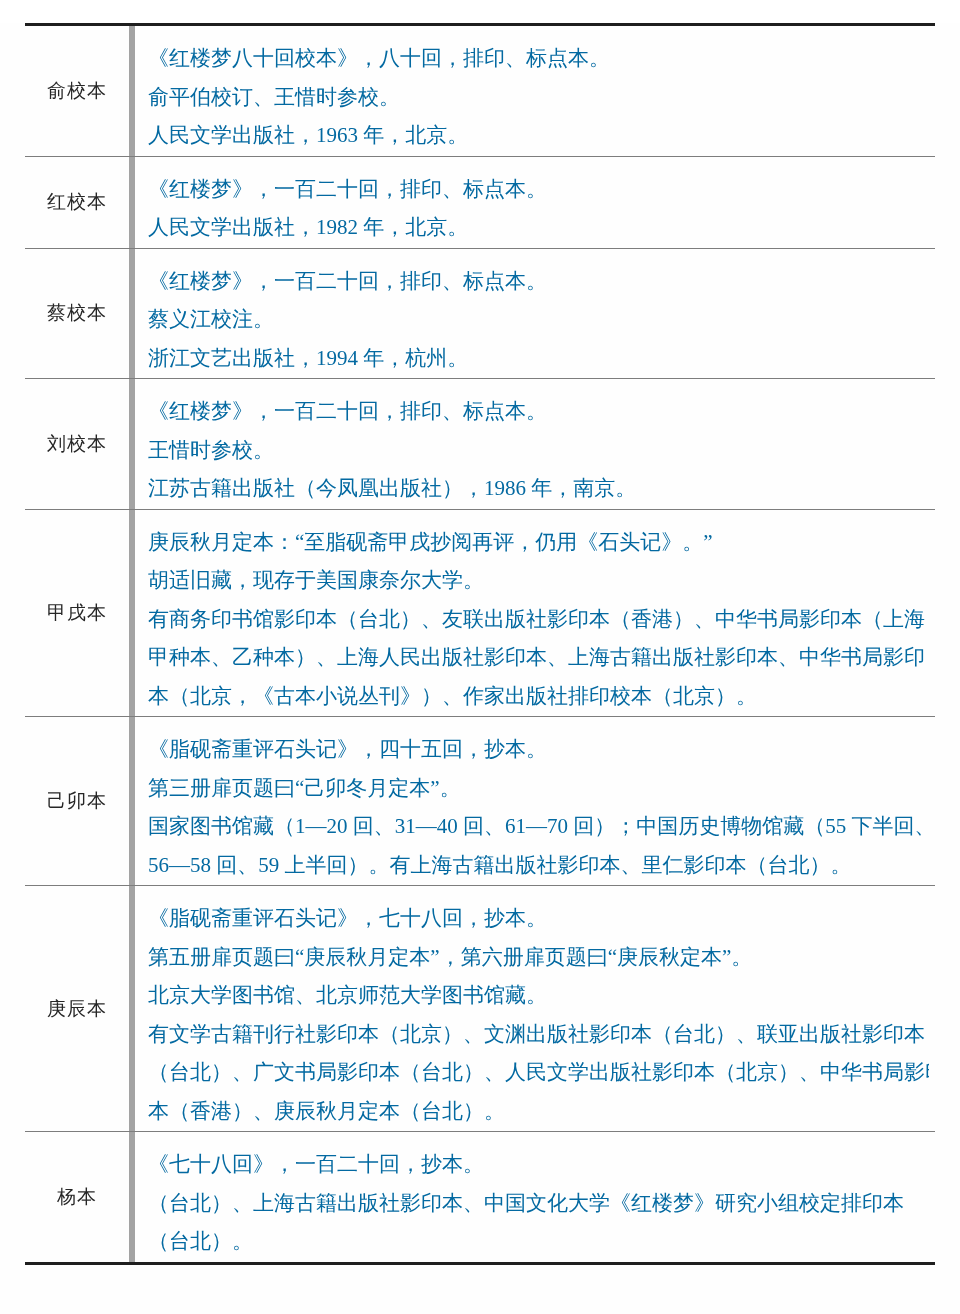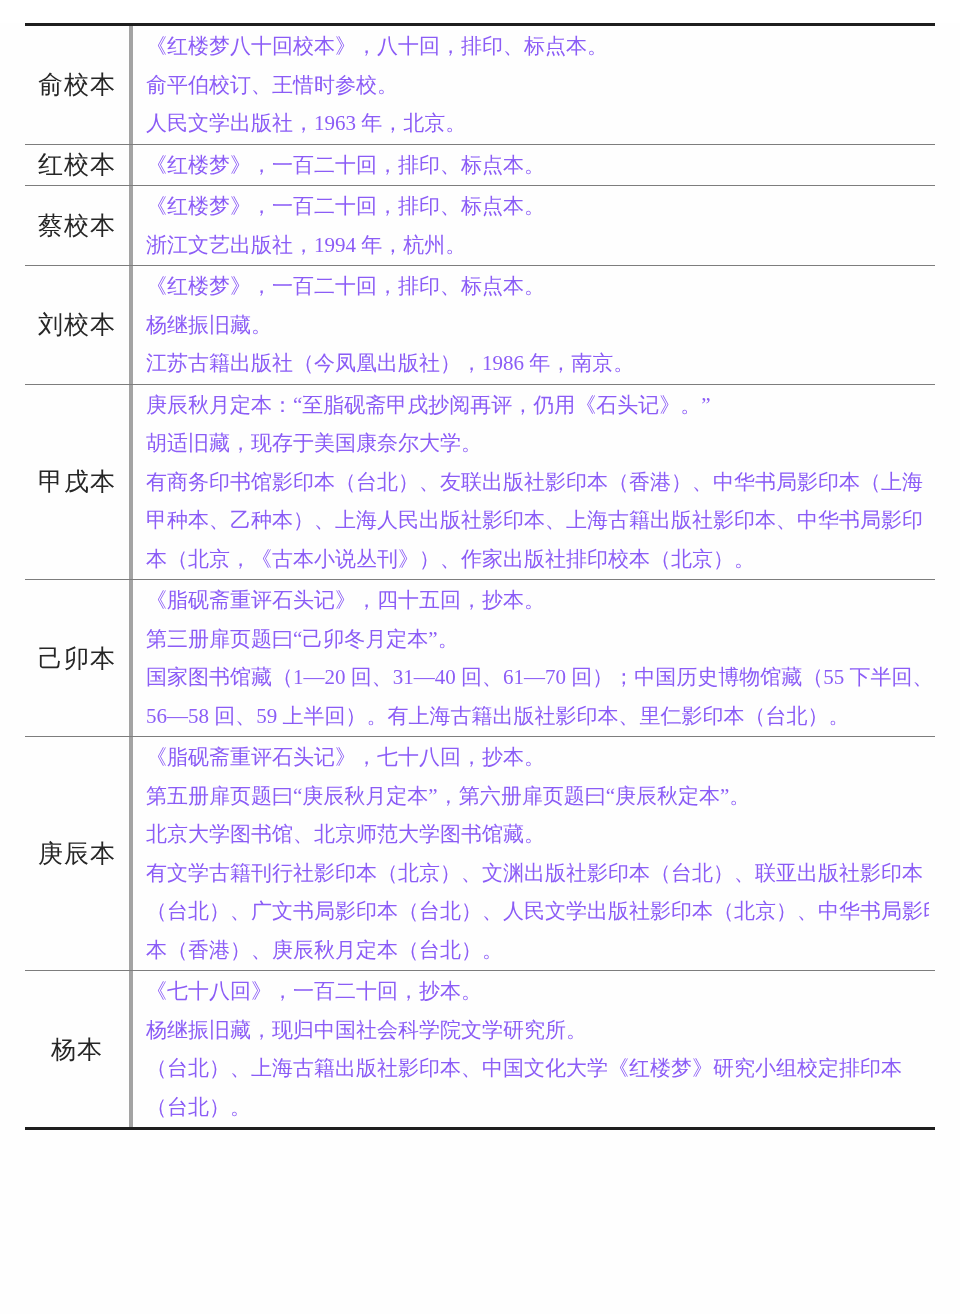--- a/index.html
+++ b/index.html
@@ -27,35 +27,36 @@
   .row {
     display: flex;
     align-items: stretch;
   }
   .row + .row {
     border-top: 1px solid #7d7d7d;
   }
   .label-cell {
     width: 104px;
     flex: 0 0 104px;
-    border-right: 4px solid #a3a3a3;
+    border-right: 6px solid #a3a3a3;
     display: flex;
     align-items: center;
     justify-content: center;
-    font-size: 25px;
+    font-size: 19px;
     letter-spacing: 1px;
     color: #262626;
   }
   .content-cell {
     flex: 1 1 auto;
     padding: 1px 6px 1px 13px;
     font-size: 21px;
     line-height: 38.5px;
-    color: #8b5cf6;
+    color: #0369a1;
     min-width: 0;
+    margin-top: 12px;
   }
   .line {
     white-space: nowrap;
     overflow: hidden;
   }
 </style>
 </head>
 <body>
 
 <div class="page">
@@ -67,36 +68,38 @@
         <div class="line">《红楼梦八十回校本》，八十回，排印、标点本。</div>
         <div class="line">俞平伯校订、王惜时参校。</div>
         <div class="line">人民文学出版社，1963 年，北京。</div>
       </div>
     </div>
 
     <div class="row">
       <div class="label-cell">红校本</div>
       <div class="content-cell">
         <div class="line">《红楼梦》，一百二十回，排印、标点本。</div>
+        <div class="line">人民文学出版社，1982 年，北京。</div>
       </div>
     </div>
 
     <div class="row">
       <div class="label-cell">蔡校本</div>
       <div class="content-cell">
         <div class="line">《红楼梦》，一百二十回，排印、标点本。</div>
+        <div class="line">蔡义江校注。</div>
         <div class="line">浙江文艺出版社，1994 年，杭州。</div>
       </div>
     </div>
 
     <div class="row">
       <div class="label-cell">刘校本</div>
       <div class="content-cell">
         <div class="line">《红楼梦》，一百二十回，排印、标点本。</div>
-        <div class="line">杨继振旧藏。</div>
+        <div class="line">王惜时参校。</div>
         <div class="line">江苏古籍出版社（今凤凰出版社），1986 年，南京。</div>
       </div>
     </div>
 
     <div class="row">
       <div class="label-cell">甲戌本</div>
       <div class="content-cell">
         <div class="line">庚辰秋月定本：“至脂砚斋甲戌抄阅再评，仍用《石头记》。”</div>
         <div class="line">胡适旧藏，现存于美国康奈尔大学。</div>
         <div class="line">有商务印书馆影印本（台北）、友联出版社影印本（香港）、中华书局影印本（上海，</div>
@@ -124,20 +127,19 @@
         <div class="line">有文学古籍刊行社影印本（北京）、文渊出版社影印本（台北）、联亚出版社影印本</div>
         <div class="line">（台北）、广文书局影印本（台北）、人民文学出版社影印本（北京）、中华书局影印</div>
         <div class="line">本（香港）、庚辰秋月定本（台北）。</div>
       </div>
     </div>
 
     <div class="row">
       <div class="label-cell">杨本</div>
       <div class="content-cell">
         <div class="line">《七十八回》，一百二十回，抄本。</div>
-        <div class="line">杨继振旧藏，现归中国社会科学院文学研究所。</div>
         <div class="line">（台北）、上海古籍出版社影印本、中国文化大学《红楼梦》研究小组校定排印本</div>
         <div class="line">（台北）。</div>
       </div>
     </div>
 
   </div>
 </div>
 
 </body></html>

